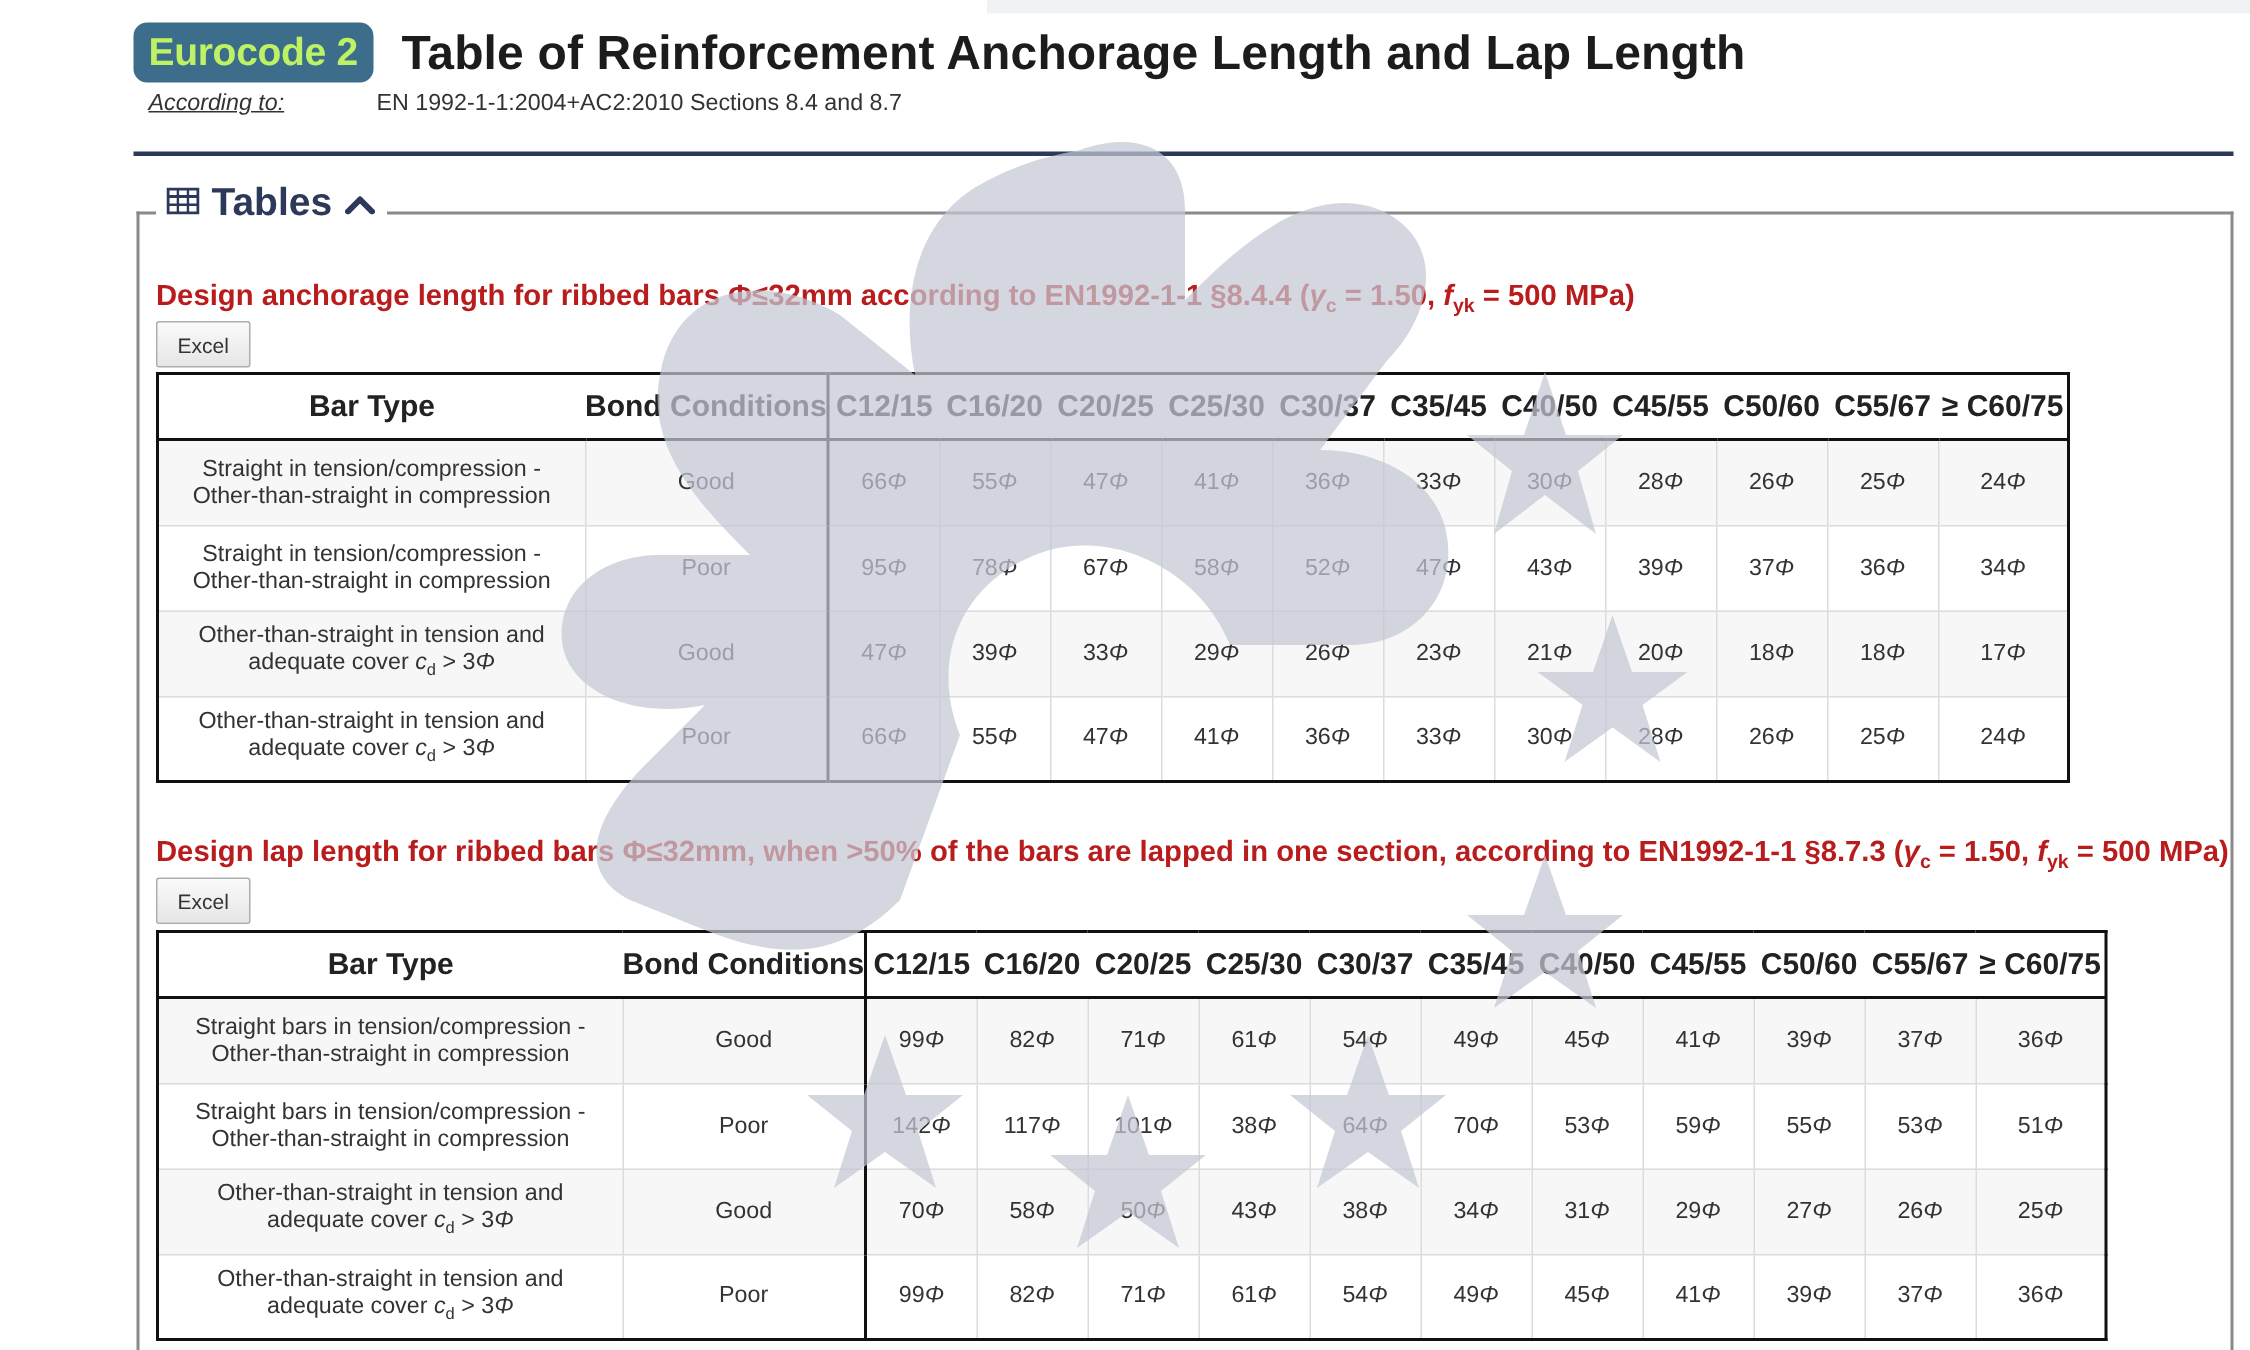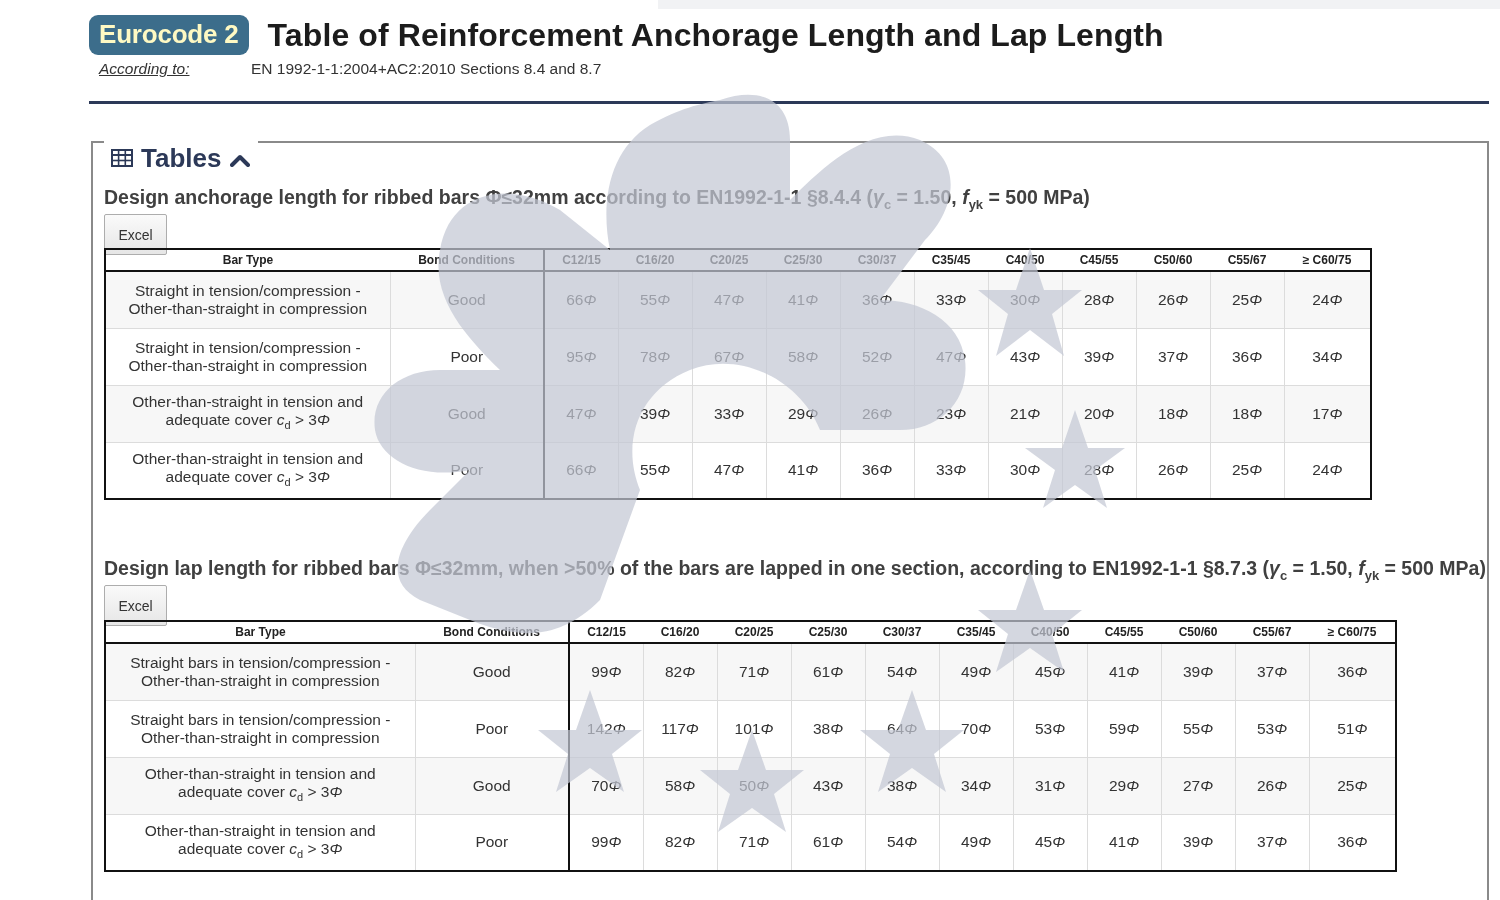--- a/index.html
+++ b/index.html
@@ -13,21 +13,21 @@
     }
     .topstrip {
       position: absolute; left: 658px; top: 0; width: 842px; height: 9px;
       background: #f1f2f4;
     }
     .header {
       position: absolute; left: 89px; top: 14px; width: 1400px;
     }
     .title-row { display: flex; align-items: center; height: 42px; }
     .badge {
-      background: #3c6d8b; color: #fef9c3; font-weight: bold;
+      background: #3c6d8b; color: #bef264; font-weight: bold;
       font-family: "Liberation Sans", sans-serif;
       font-size: 26px; padding: 4px 10px 5px 10px; border-radius: 9px;
       line-height: 31px; letter-spacing: -0.2px;
     }
     .page-title {
       margin-left: 19px; font-family: "Liberation Sans", sans-serif;
       font-weight: bold; font-size: 32px; color: #1c1c1c; letter-spacing: 0.1px;
     }
     .meta { margin-top: 3px; font-family: "Liberation Sans", sans-serif; font-size: 15.5px; line-height: 20px; }
     .meta-row { display: flex; }
@@ -35,49 +35,49 @@
     .meta-value { color: #333; }
     .header-rule {
       position: absolute; left: 89px; top: 101px; width: 1400px; height: 3px; background: #2c3958;
     }
 
     .fieldset {
       position: absolute; left: 91px; top: 141px; width: 1398px; height: 780px;
       border: 2px solid #8a8a8a; border-bottom: none;
     }
     .legend {
-      position: absolute; left: 104px; top: 140px; background: #fff;
+      position: absolute; left: 104px; top: 116px; background: #fff;
       padding: 0 8px 0 7px; display: flex; align-items: center; height: 36px;
     }
     .legend-icon { width: 22px; height: 18px; margin-right: 8px; }
     .legend-text {
       font-family: "Liberation Sans", sans-serif; font-weight: bold;
       font-size: 26px; color: #2c3958;
     }
     .legend-chev { width: 20px; height: 14px; margin-left: 9px; margin-top: 4px; }
 
     .section-title {
       position: absolute; left: 104px; font-family: "Liberation Sans", sans-serif;
-      font-weight: bold; font-size: 19.5px; color: #404040; white-space: nowrap;
+      font-weight: bold; font-size: 19.5px; color: #b91c1c; white-space: nowrap;
     }
     .section-title sub { font-size: 13px; }
     .excel-btn {
-      position: absolute; left: 104px; width: 63px; height: 41px;
+      position: absolute; left: 104px; width: 63px; height: 31px;
       border: 1px solid #adadad; border-radius: 2px;
       background: linear-gradient(#fafafa, #e6e6e6);
       font-family: "Liberation Sans", sans-serif; font-size: 14px; color: #333;
       display: flex; align-items: center; justify-content: center; cursor: pointer;
     }
 
     table.data {
       position: absolute; left: 104px; border-collapse: collapse;
       font-family: "Liberation Sans", sans-serif; border: 2px solid #111;
     }
     table.data th {
-      font-weight: bold; font-size: 12px; color: #222; height: 22px;
+      font-weight: bold; font-size: 20px; color: #222; height: 44px;
       border-bottom: 2px solid #111; padding: 0; white-space: nowrap;
     }
     table.data td {
       font-size: 15.5px; color: #333; text-align: center; height: 57px;
       border-right: 1px solid #dcdcdc; border-bottom: 1px solid #dcdcdc; padding: 0;
       line-height: 18px;
     }
     table.data tr:last-child td { border-bottom: none; }
     table.data tr.odd td { background: #f7f7f7; }
     table.data .sep { border-right: 2px solid #111 !important; }

